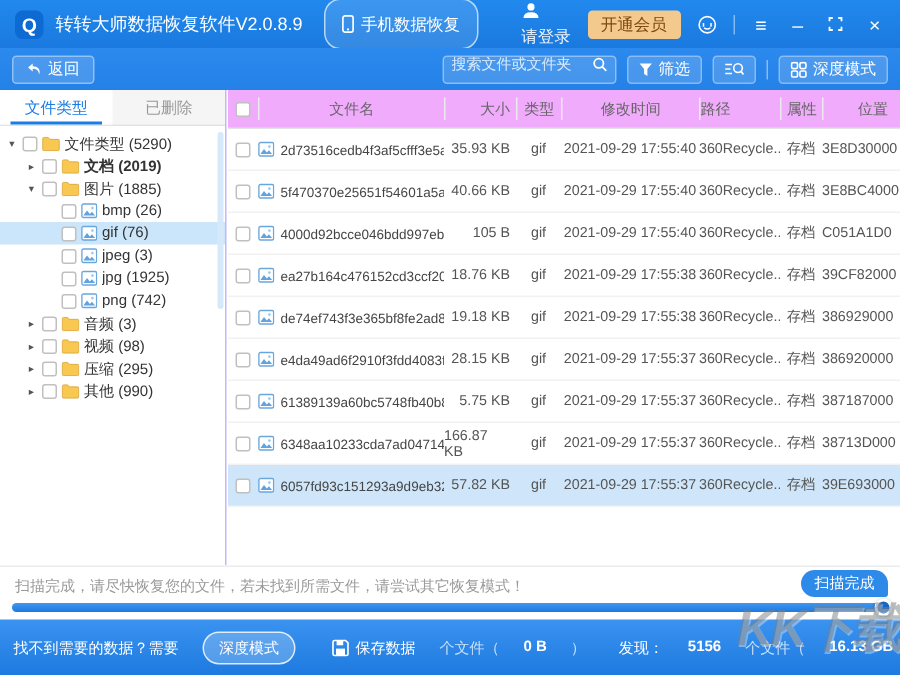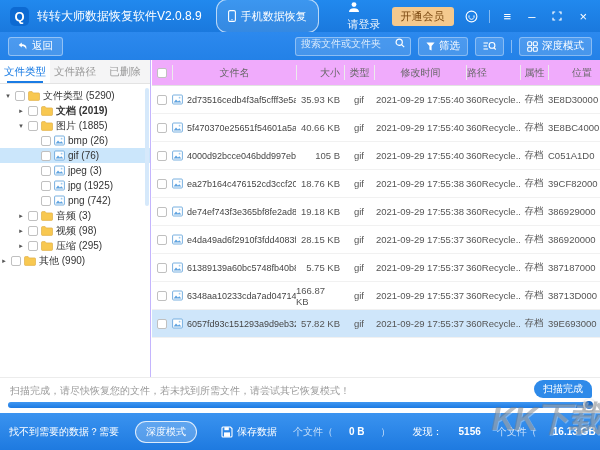--- a/index.html
+++ b/index.html
@@ -246,21 +246,20 @@
           </svg>
       </span>
       <span>深度模式</span>
     </div>
   </div>
 </div>
 
 <div class="sidebar">
   <div class="side-tabs">
     <div class="side-tab active">文件类型</div>
-    <div class="side-tab">文件路径</div>
     <div class="side-tab">已删除</div>
   </div>
   <div class="tree">
   <div class="tree-item" style="padding-left: 4px;">
     <span class="arrow">▾</span>
     <span class="cbx"></span>
     <span class="ticon">
       <svg class="i-folder" width="12" height="10" viewBox="0 0 12 10">
             <path d="M0.5 1.6 Q0.5 0.6 1.5 0.6 H4.1 L5.3 1.9 H10.7 Q11.5 1.9 11.5 2.7 V8.6 Q11.5 9.4 10.7 9.4 H1.3 Q0.5 9.4 0.5 8.6 Z" fill="#f8c851" stroke="#dba83c" stroke-width="0.6"></path>
           </svg>
@@ -392,21 +391,21 @@
     <span class="cbx"></span>
     <span class="ticon">
       <svg class="i-folder" width="12" height="10" viewBox="0 0 12 10">
             <path d="M0.5 1.6 Q0.5 0.6 1.5 0.6 H4.1 L5.3 1.9 H10.7 Q11.5 1.9 11.5 2.7 V8.6 Q11.5 9.4 10.7 9.4 H1.3 Q0.5 9.4 0.5 8.6 Z" fill="#f8c851" stroke="#dba83c" stroke-width="0.6"></path>
           </svg>
 
     </span>
     <span class="tlabel">压缩 (295)</span>
   </div>
 
-  <div class="tree-item" style="">
+  <div class="tree-item" style="padding-left: 17px;">
     <span class="arrow">▸</span>
     <span class="cbx"></span>
     <span class="ticon">
       <svg class="i-folder" width="12" height="10" viewBox="0 0 12 10">
             <path d="M0.5 1.6 Q0.5 0.6 1.5 0.6 H4.1 L5.3 1.9 H10.7 Q11.5 1.9 11.5 2.7 V8.6 Q11.5 9.4 10.7 9.4 H1.3 Q0.5 9.4 0.5 8.6 Z" fill="#f8c851" stroke="#dba83c" stroke-width="0.6"></path>
           </svg>
 
     </span>
     <span class="tlabel">其他 (990)</span>
   </div>

